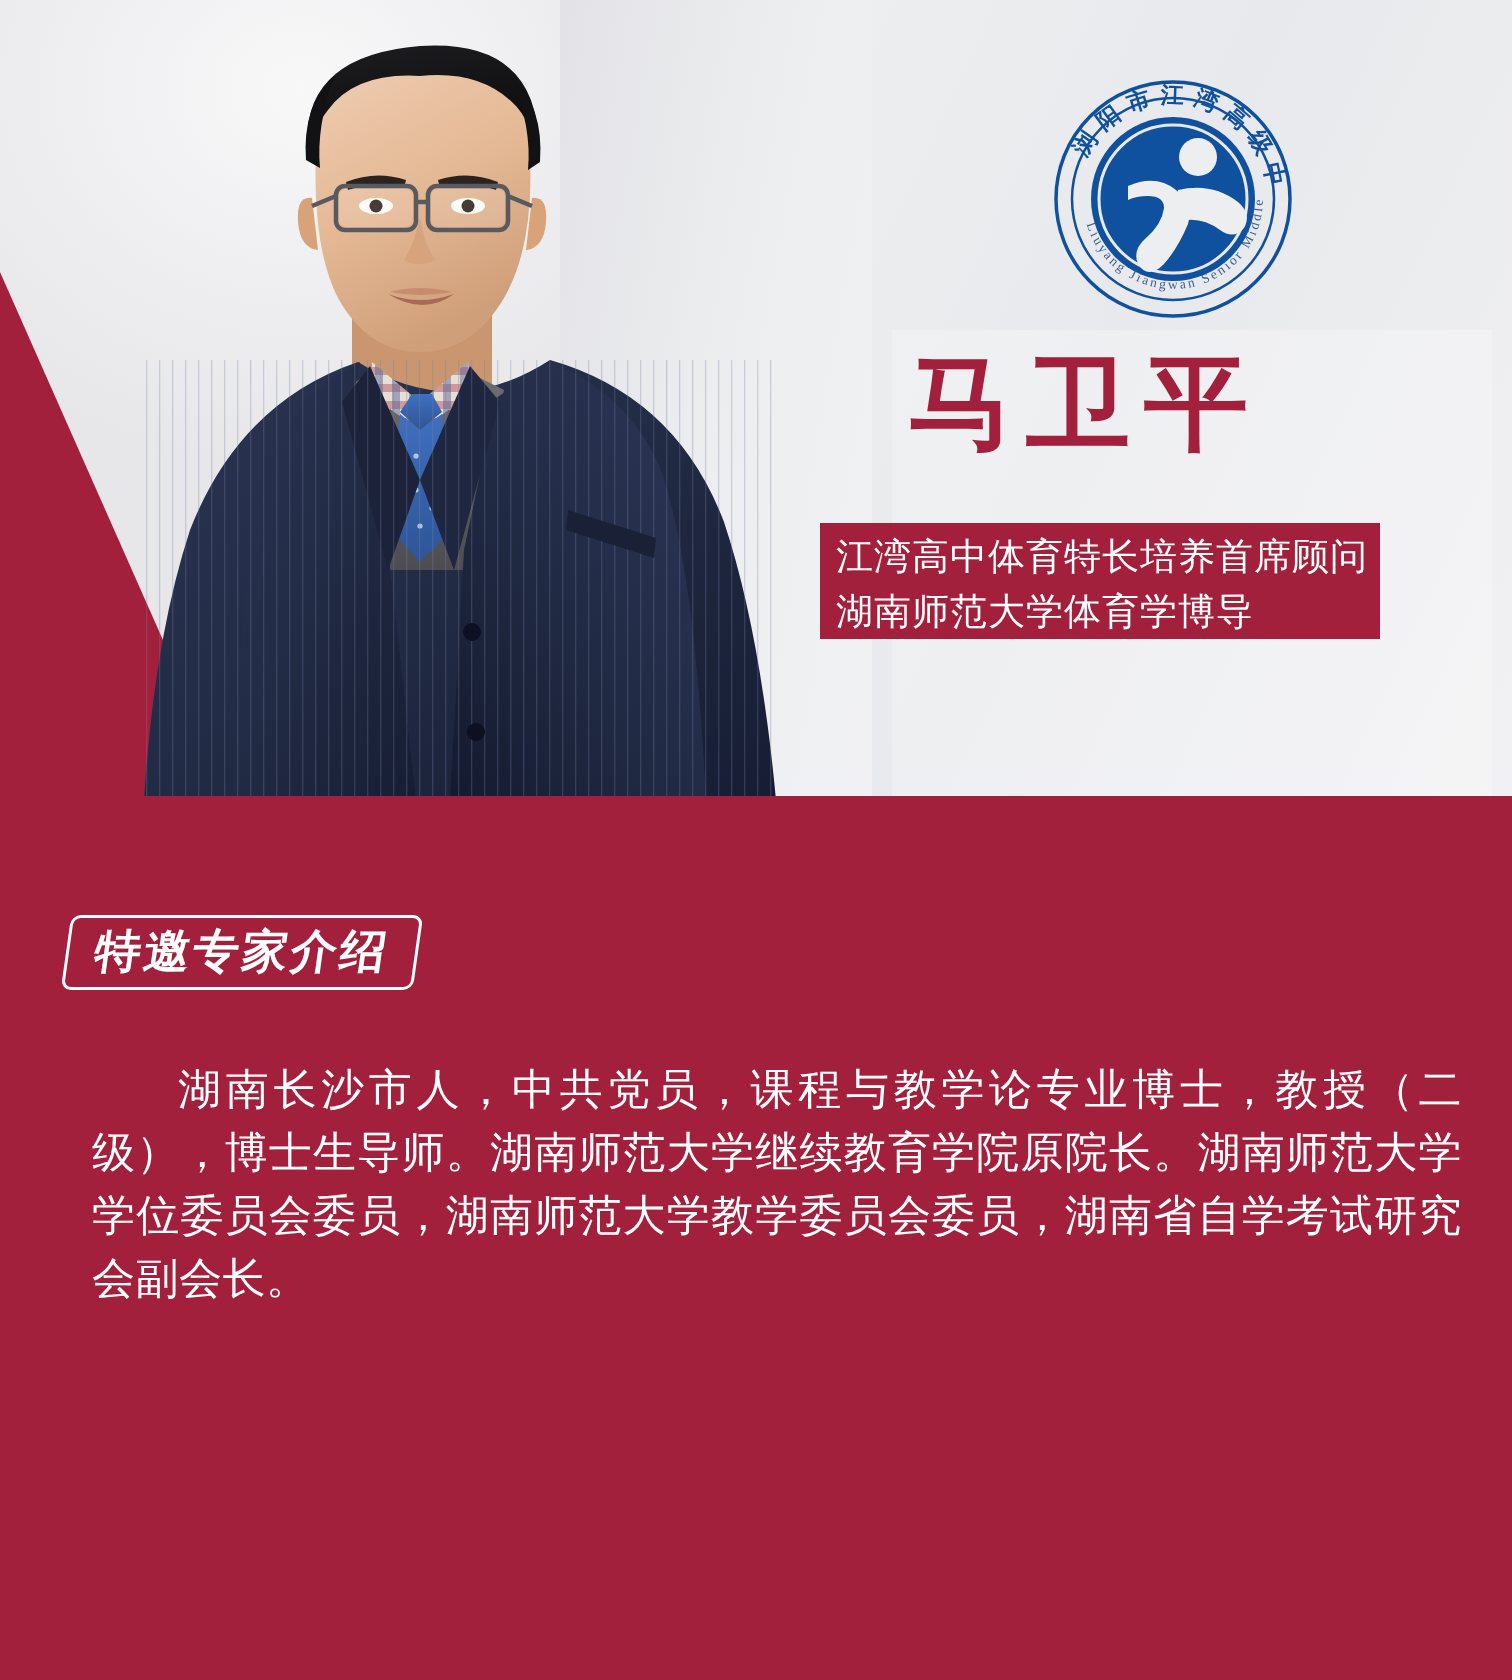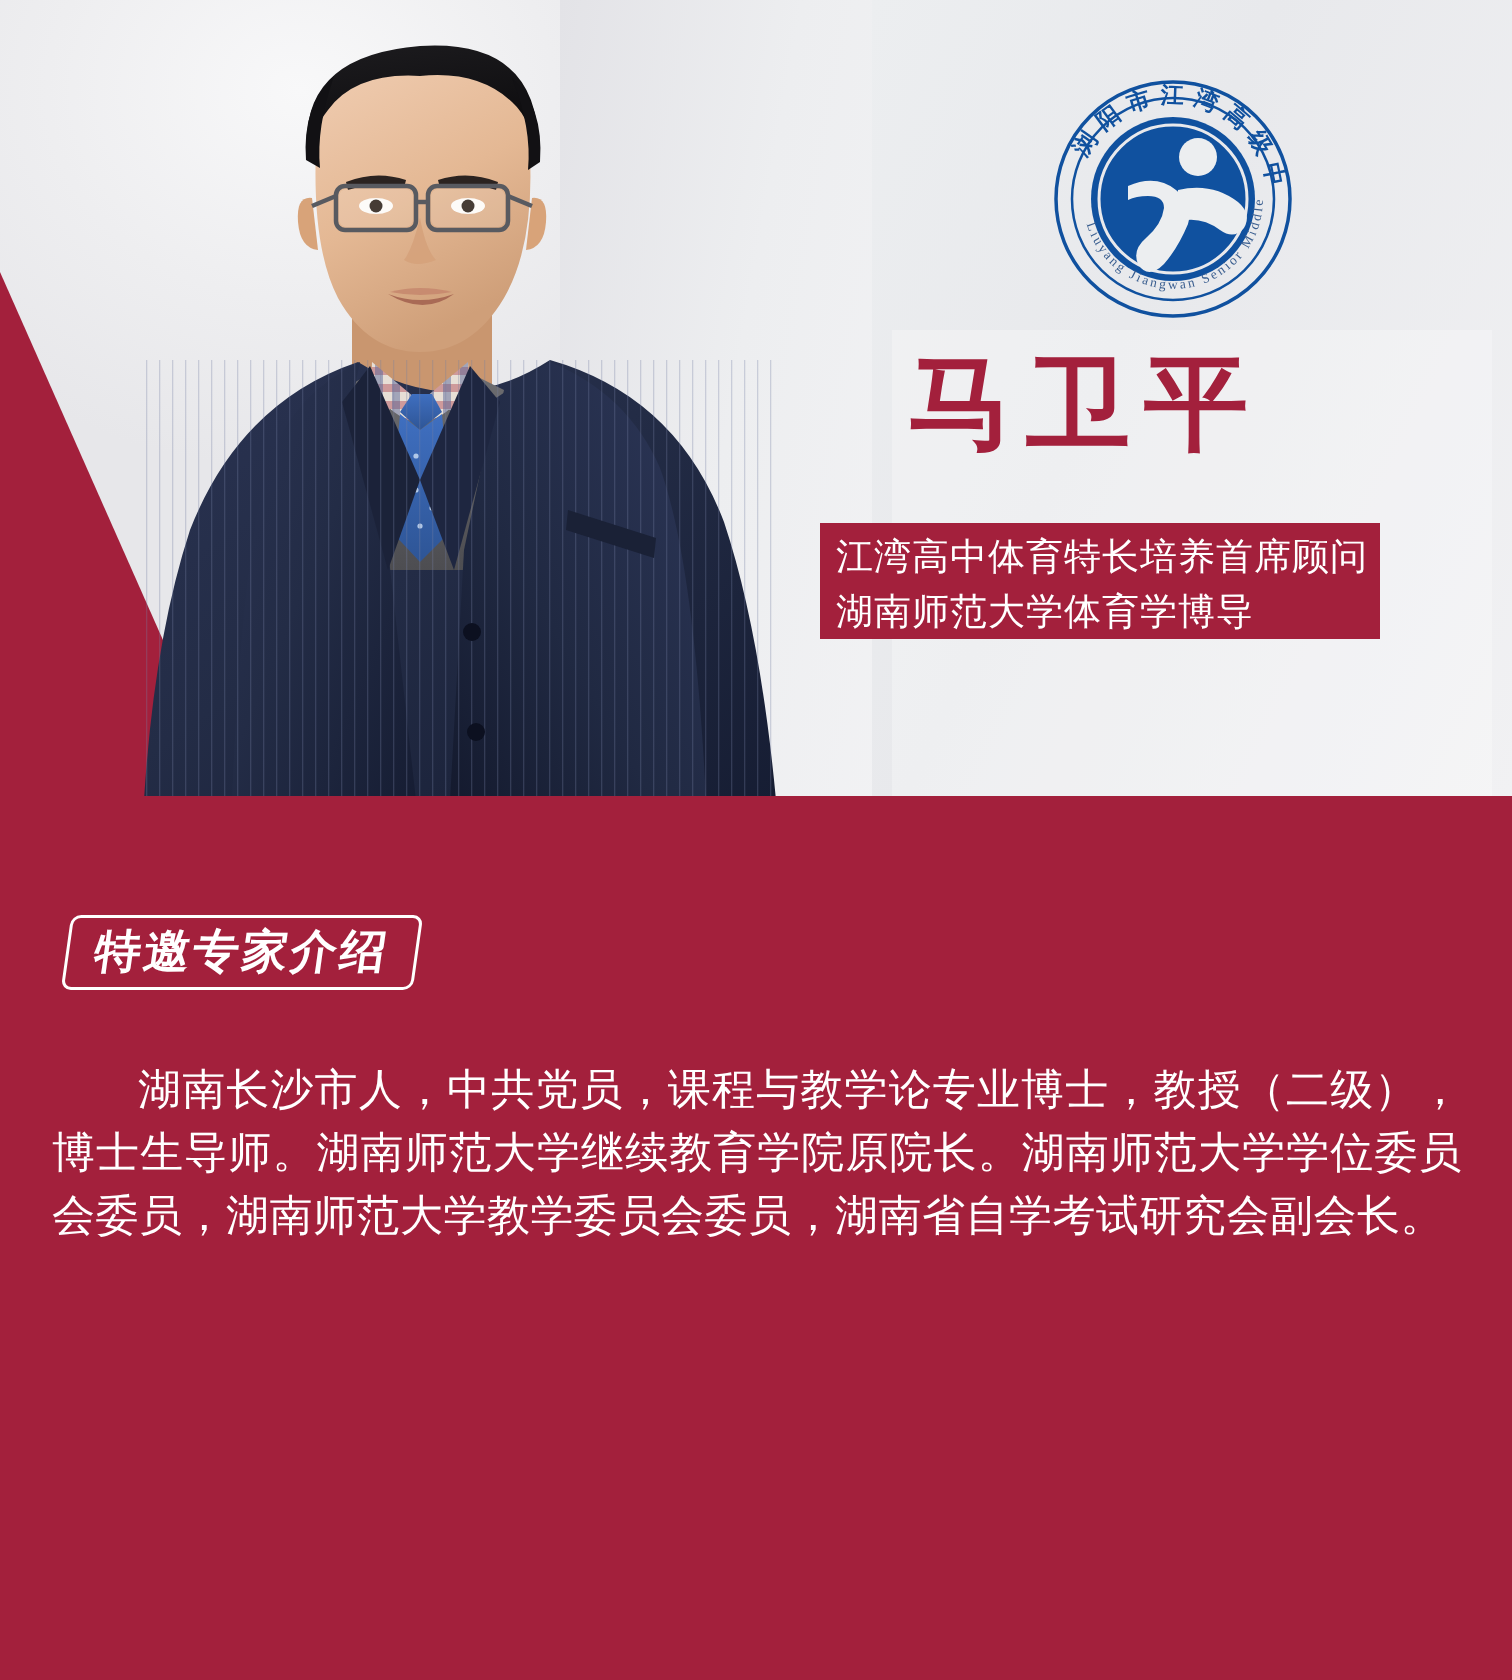--- a/index.html
+++ b/index.html
@@ -138,21 +138,21 @@
   .body-copy {
     position: absolute;
     left: 52px; top: 262px;
     width: 1410px;
     color: #ffffff;
     font-size: 43px;
     line-height: 63px;
     letter-spacing: 0.5px;
     text-align: justify;
   }
-  .body-copy p { text-indent: 2em; }
+  .body-copy p { text-indent: 2em; margin-left: 40px; }
   .body-copy p + p { margin-top: 0; }
 </style>
 </head>
 <body>
 
 <div id="poster">
 
   <div class="hero">
 
     <div class="hero-bg-soft"></div>

